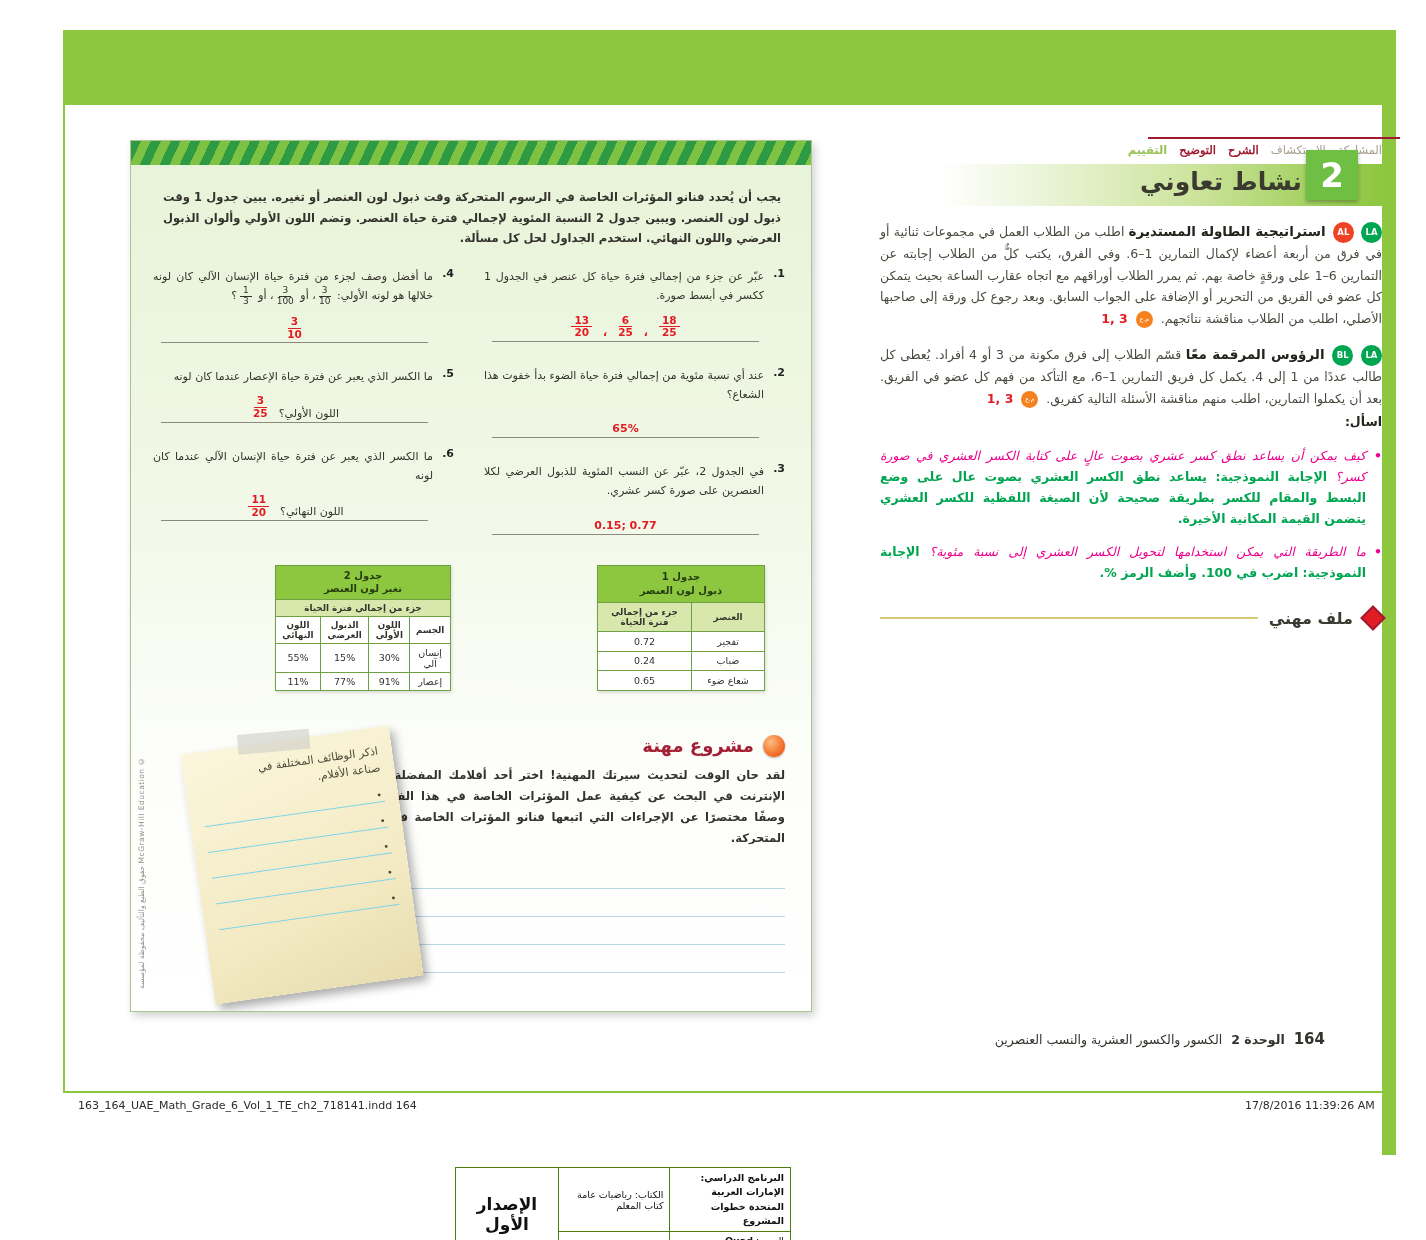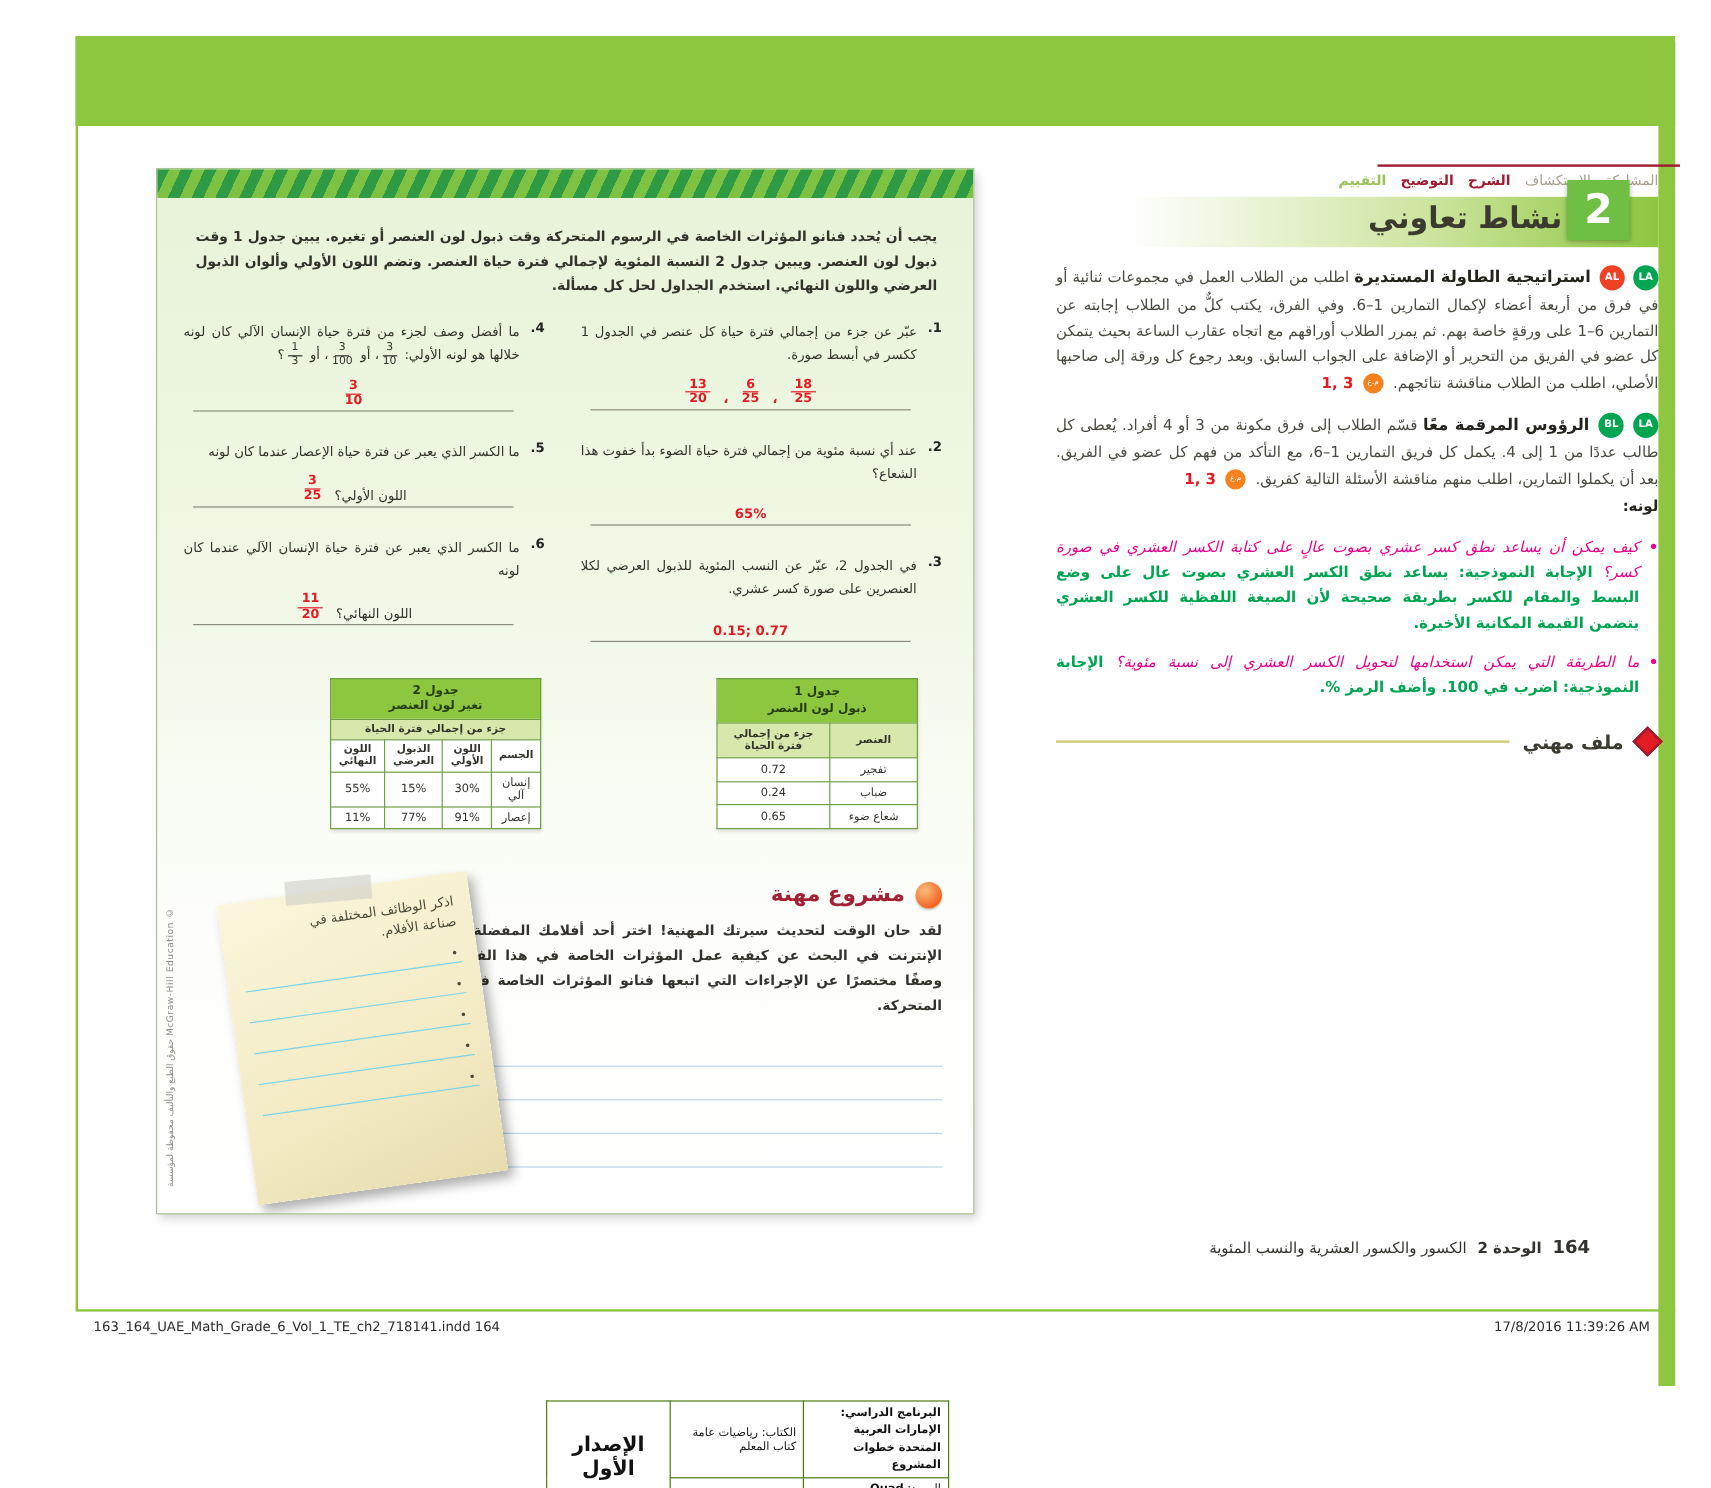--- a/index.html
+++ b/index.html
@@ -64,21 +64,21 @@
   .s-line::before{content:"•";position:absolute;right:2px;bottom:1px;color:#4a4a3a;font-size:10px;}
 
   .vert-copy{position:absolute;left:6px;top:615px;writing-mode:vertical-rl;transform:rotate(180deg);
     font-size:7.5px;color:#8f8f85;letter-spacing:.5px;}
 
   
   .teacher{position:absolute;left:880px;top:136px;width:502px;direction:rtl;}
   .tabs-rule{position:absolute;left:268px;top:1px;width:252px;height:2px;background:#9E1B32;}
   .tabs{display:flex;gap:12px;font-size:11.5px;padding-top:7px;}
   .tab{color:#A79F8D;}
-  .tab.active{color:#9E1B32;font-weight:bold;}
+  .tab.active{color:#9E1B32;font-weight:bold;font-family:Liberation Serif, serif;}
   .tab.assess{color:#9CC25B;font-weight:bold;}
   .lesson-band{position:relative;margin-top:7px;height:42px;
     background:linear-gradient(to left,#8DC63F 0%,#CDE49E 38%,rgba(244,249,232,0) 88%);}
   .lesson-title{position:absolute;right:80px;top:3px;font-size:25px;font-weight:bold;color:#3B3A30;margin:0;}
   .lesson-num{position:absolute;left:1306px;top:150px;width:52px;height:50px;background:#6FBF44;color:#fff;
     font-size:34px;font-weight:bold;display:flex;align-items:center;justify-content:center;box-shadow:0 2px 4px rgba(0,0,0,.3);}
 
   .tp{font-size:12.5px;line-height:1.72;color:#4B4A40;text-align:justify;margin:14px 0 0;}
   .pill{display:inline-flex;align-items:center;justify-content:center;width:21px;height:21px;border-radius:50%;
     color:#fff;font-size:8.5px;font-weight:bold;margin-left:3px;vertical-align:middle;direction:ltr;flex:0 0 auto;}
@@ -359,21 +359,21 @@
     </p>
 
     <p class="tp">
       <span class="pill g">LA</span>
       <span class="pill g">BL</span>
       <span class="lead">الرؤوس المرقمة معًا</span>
       <span>قسّم الطلاب إلى فرق مكونة من 3 أو 4 أفراد. يُعطى كل طالب عددًا من 1 إلى 4. يكمل كل فريق التمارين 1–6، مع التأكد من فهم كل عضو في الفريق. بعد أن يكملوا التمارين، اطلب منهم مناقشة الأسئلة التالية كفريق.</span>
       <span class="std-dot">م.ع</span>
       <span class="std ltr">1, 3</span>
     </p>
-    <div class="tp ask">لونه:</div>
+    <div class="tp ask">اسأل:</div>
 
     <div class="tb">
       <span class="bdot">•</span>
       <span>
         <span class="q">كيف يمكن أن يساعد نطق كسر عشري بصوت عالٍ على كتابة الكسر العشري في صورة كسر؟</span>
         <span class="a">الإجابة النموذجية: يساعد نطق الكسر العشري بصوت عال على وضع البسط والمقام للكسر بطريقة صحيحة لأن الصيغة اللفظية للكسر العشري يتضمن القيمة المكانية الأخيرة.</span>
       </span>
     </div>
 
     <div class="tb">
@@ -389,21 +389,21 @@
       <h4 class="p-title">ملف مهني</h4>
       <span class="p-rule"></span>
     </div>
   </div>
 
   <div class="lesson-num">2</div>
 
   <div class="unit-footer">
     <span class="uf-page ltr">164</span>
     <span class="uf-unit">الوحدة 2</span>
-    <span>الكسور والكسور العشرية والنسب المئوية</span>
+    <span>الكسور والكسور العشرية والنسب العنصرين</span>
   </div>
 
   <div class="pf-left ltr">163_164_UAE_Math_Grade_6_Vol_1_TE_ch2_718141.indd   164</div>
   <div class="pf-right ltr">17/8/2016   11:39:26 AM</div>
 
   <table class="info-table">
     <tbody>
         <tr>
       <td class="cell-program">البرنامج الدراسي: الإمارات العربية المتحدة خطوات المشروع</td>
       <td class="cell-book">الكتاب: رياضيات عامة كتاب المعلم</td>

